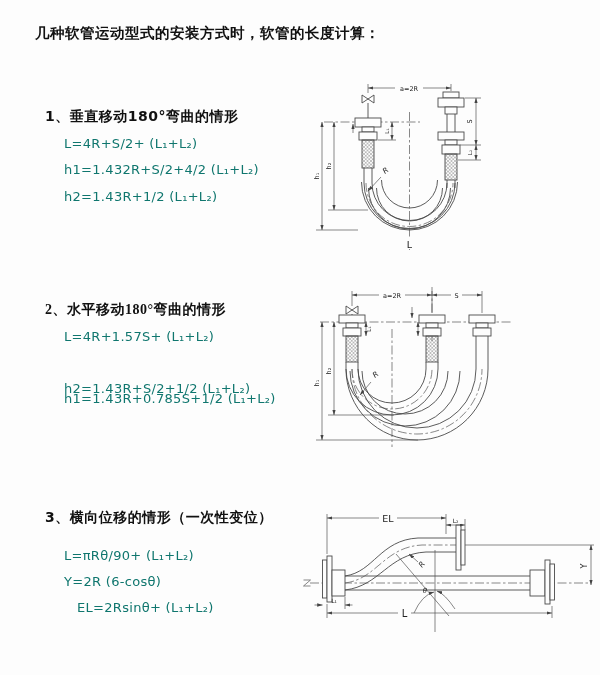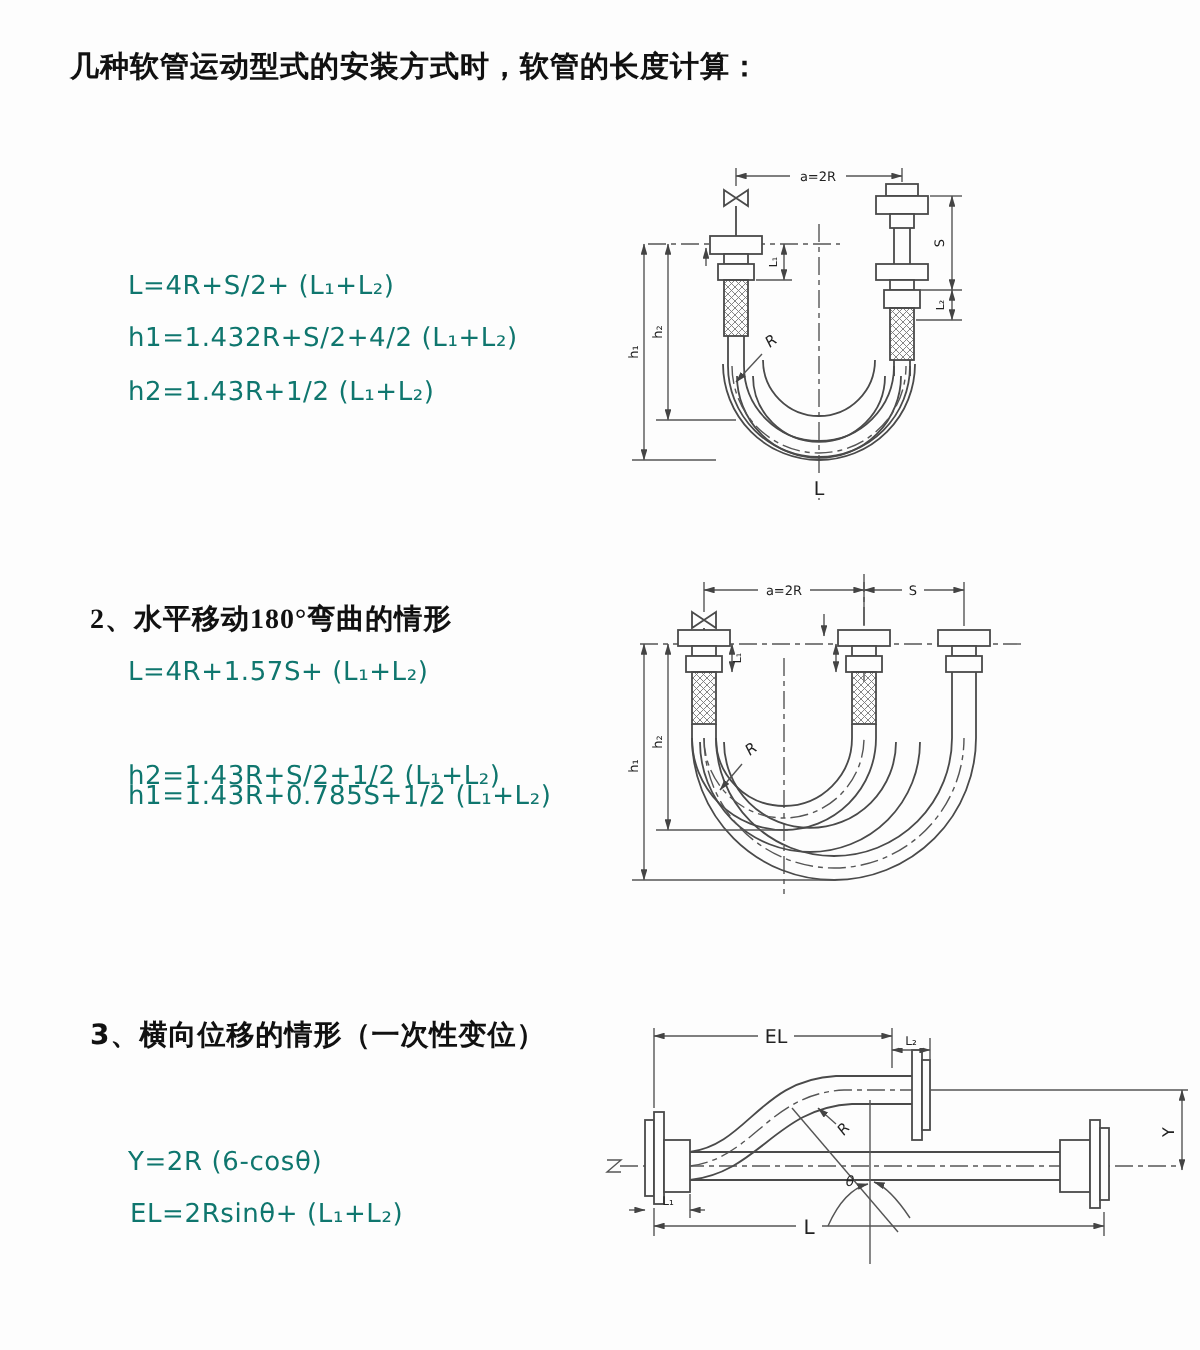--- a/index.html
+++ b/index.html
@@ -20,32 +20,34 @@
   .stxt{font-size:5.5px;}
   .ital{font-style:italic;}
 </style>
 </head>
 <body>
 
 <div class="page">
 
   <div class="title">几种软管运动型式的安装方式时，软管的长度计算：</div>
 
+  <div class="heading" style="left:45px;top:108px;">1、垂直移动180°弯曲的情形</div>
   <div class="formula" style="left:64px;top:136px;">L=4R+S/2+ (L₁+L₂)</div>
   <div class="formula" style="left:64px;top:162px;">h1=1.432R+S/2+4/2 (L₁+L₂)</div>
   <div class="formula" style="left:64px;top:189px;">h2=1.43R+1/2 (L₁+L₂)</div>
 
   <div class="heading" style="left:45px;top:301px;font-family:Liberation Serif, serif;">2、水平移动180°弯曲的情形</div>
   <div class="formula" style="left:64px;top:329px;">L=4R+1.57S+ (L₁+L₂)</div>
   <div class="formula" style="left:64px;top:355px;margin-top:36px;">h1=1.43R+0.785S+1/2 (L₁+L₂)</div>
   <div class="formula" style="left:64px;top:381px;">h2=1.43R+S/2+1/2 (L₁+L₂)</div>
 
   <div class="heading" style="left:45px;top:509px;">3、横向位移的情形（一次性变位）</div>
+  <div class="formula" style="left:64px;top:548px;">L=πRθ/90+ (L₁+L₂)</div>
   <div class="formula" style="left:64px;top:574px;">Y=2R (6-cosθ)</div>
-  <div class="formula" style="left:65px;top:600px;text-align:center;">EL=2Rsinθ+ (L₁+L₂)</div>
+  <div class="formula" style="left:77px;top:600px;text-align:center;">EL=2Rsinθ+ (L₁+L₂)</div>
 
   <svg style="left:308px;top:70px;" width="292" height="190" viewBox="0 0 292 190">
     <defs>
       <marker id="arr" viewBox="0 0 10 6" refX="9.5" refY="3" markerWidth="8" markerHeight="4.8" orient="auto-start-reverse">
         <path d="M0 0 L10 3 L0 6 Z" fill="#444"></path>
       </marker>
       <pattern id="braid" width="3.5" height="3.5" patternUnits="userSpaceOnUse">
         <path d="M0 3.5 L3.5 0 M0 0 L3.5 3.5" stroke="#777" stroke-width="0.45"></path>
       </pattern>
     </defs>

